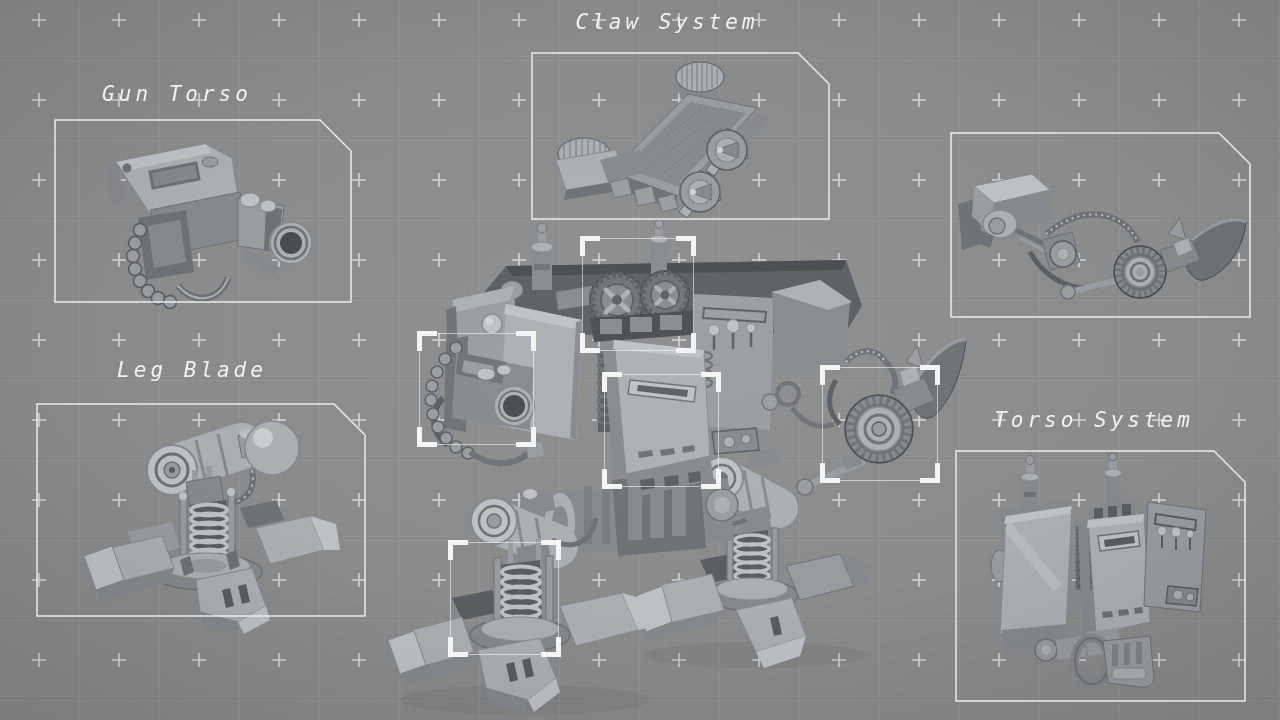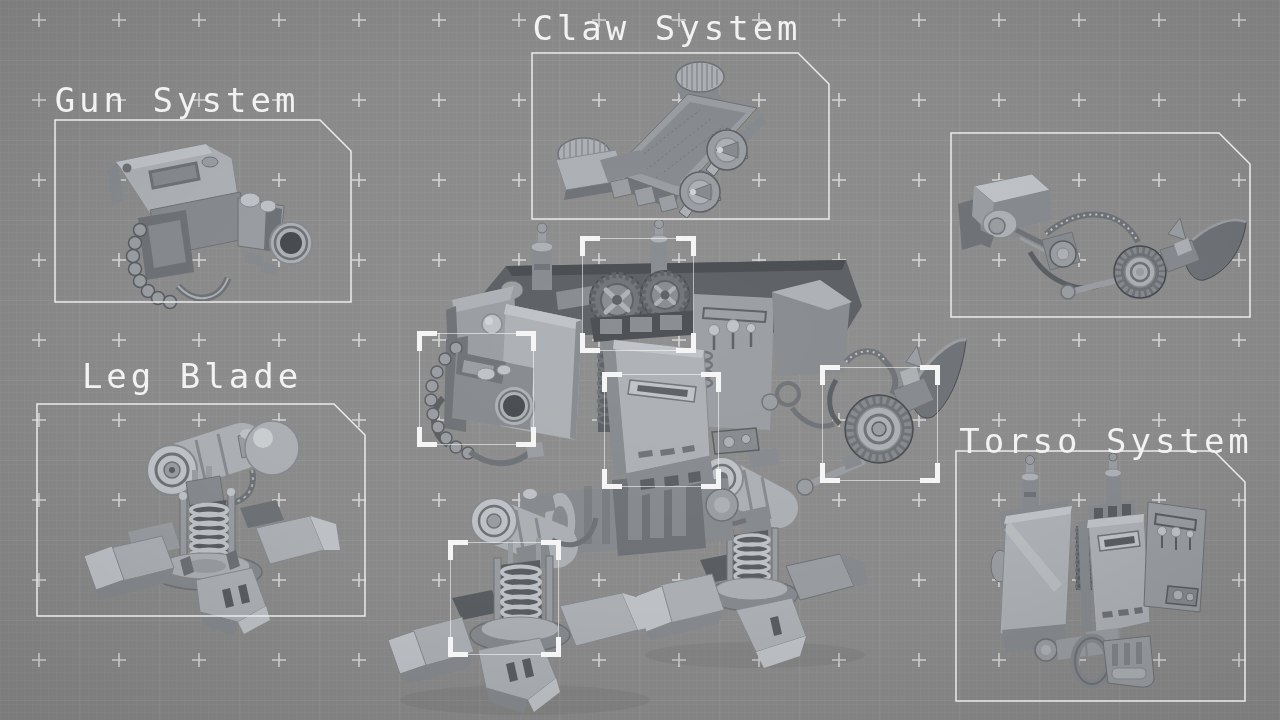--- a/index.html
+++ b/index.html
@@ -7,21 +7,21 @@
          font-family:"DejaVu Sans Mono","Liberation Mono",monospace;}
   #bg,#art{position:absolute;left:0;top:0;width:1280px;height:720px;}
   #bg{z-index:1}
   #art{z-index:3}
   #vignette{position:absolute;left:0;top:0;width:1280px;height:720px;z-index:4;
     background:radial-gradient(ellipse 75% 70% at 52% 46%, rgba(255,255,255,0.05) 0%, rgba(0,0,0,0) 55%, rgba(0,0,0,0.10) 100%);
     pointer-events:none;}
   .panel{position:absolute;z-index:6;}
   .panel svg{display:block;overflow:visible;}
   .sys-label{position:absolute;z-index:7;transform:translateX(-50%);
-    color:#f2f2f2;font-size:34px;line-height:1.05;letter-spacing:4px;white-space:nowrap;}
+    color:#f2f2f2;font-size:21px;line-height:1.05;letter-spacing:4px;white-space:nowrap;font-style:italic;}
   .bracket{position:absolute;z-index:8;border:1px solid rgba(255,255,255,0.55);}
   .corner{position:absolute;width:15px;height:15px;border:0 solid #f5f5f5;}
   .tl{left:-3px;top:-3px;border-left-width:5px;border-top-width:5px;}
   .tr{right:-3px;top:-3px;border-right-width:5px;border-top-width:5px;}
   .bl{left:-3px;bottom:-3px;border-left-width:5px;border-bottom-width:5px;}
   .br{right:-3px;bottom:-3px;border-right-width:5px;border-bottom-width:5px;}
 </style>
 </head>
 <body>
 
@@ -518,24 +518,24 @@
     <svg width="330" height="214">
       <polygon points="1,1 298,1 329,32 329,213 1,213" fill="none" stroke="#ececec" stroke-width="1.5"></polygon>
     </svg>
   </div>
   <div class="panel" style="left:955px;top:450px;width:291px;height:252px;">
     <svg width="291" height="252">
       <polygon points="1,1 259,1 290,32 290,251 1,251" fill="none" stroke="#ececec" stroke-width="1.5"></polygon>
     </svg>
   </div>
 
-  <div class="sys-label" style="left:177px;top:83px;">Gun System</div>
+  <div class="sys-label" style="left:177px;top:83px;">Gun Torso</div>
   <div class="sys-label" style="left:667px;top:11px;">Claw System</div>
   <div class="sys-label" style="left:192px;top:359px;">Leg Blade</div>
-  <div class="sys-label" style="left:1094px;top:424px;margin-left:12px;">Torso System</div>
+  <div class="sys-label" style="left:1094px;top:409px;">Torso System</div>
 
   <div class="bracket" style="left:582px;top:238px;width:110px;height:111px;">
     <span class="corner tl"></span>
     <span class="corner tr"></span>
     <span class="corner bl"></span>
     <span class="corner br"></span>
   </div>
   <div class="bracket" style="left:419px;top:333px;width:113px;height:110px;">
     <span class="corner tl"></span>
     <span class="corner tr"></span>

